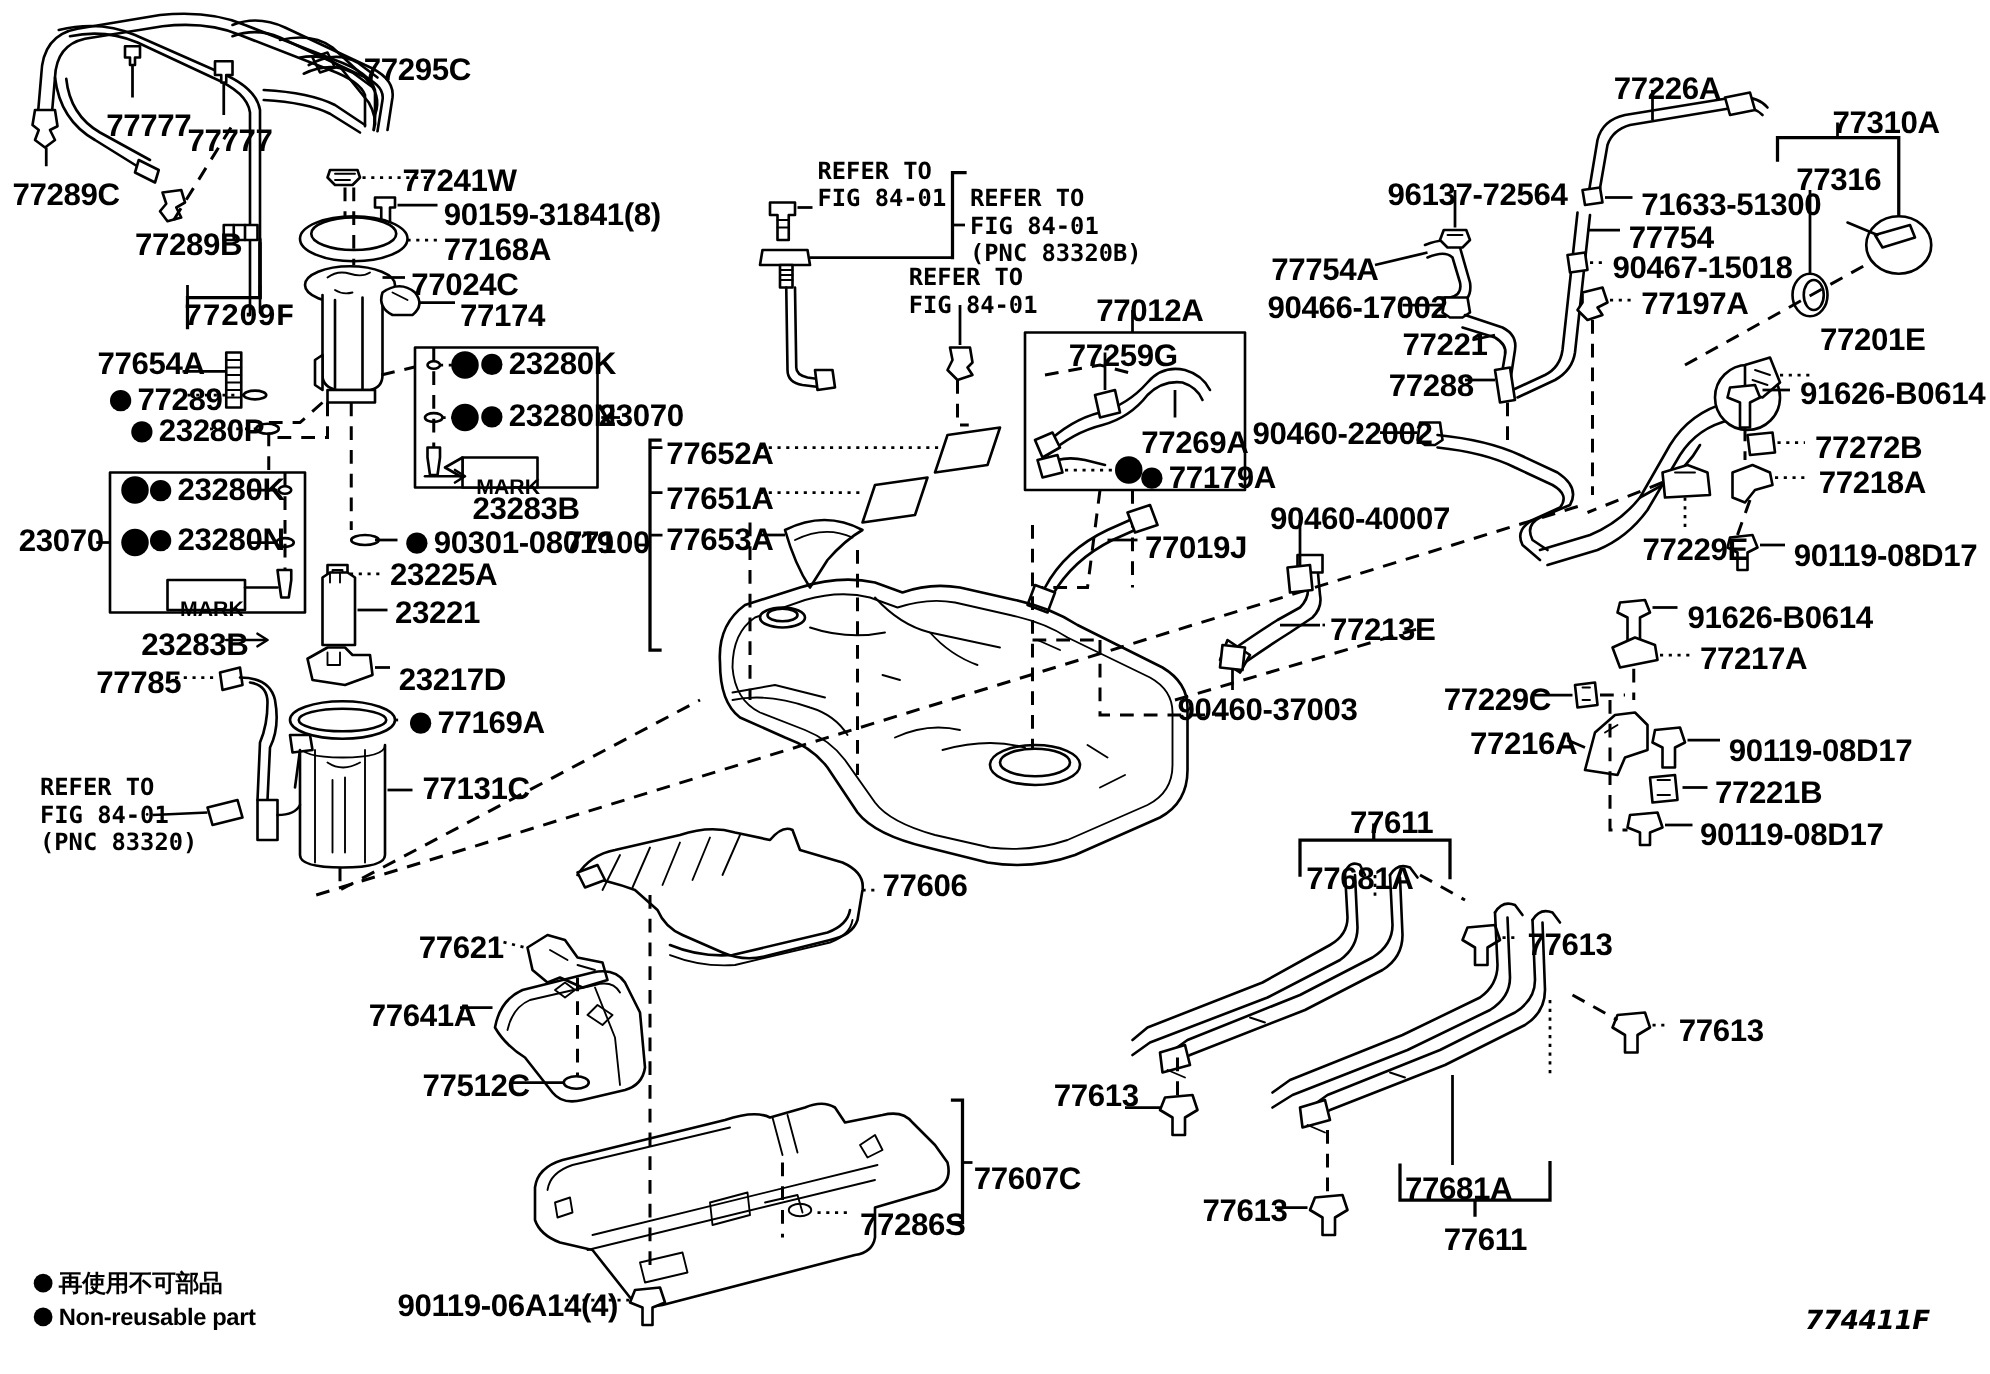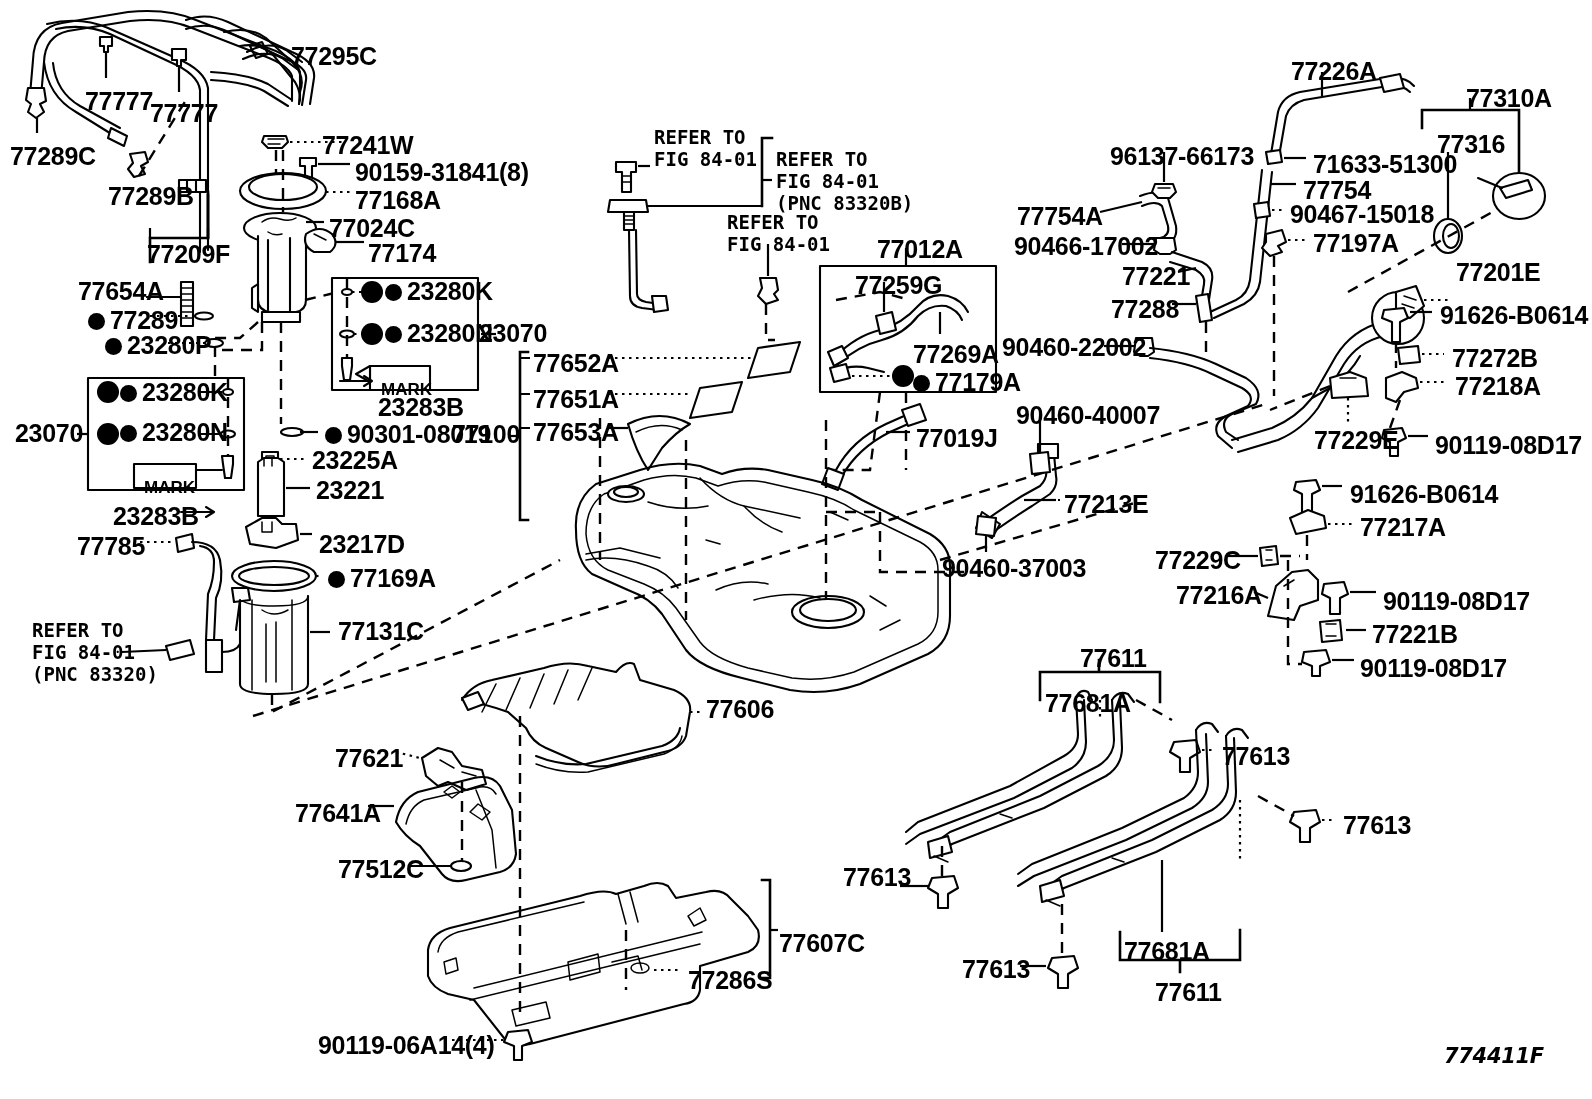--- a/index.html
+++ b/index.html
@@ -575,21 +575,21 @@
     <path class="dsh" d="M1062,904 L1062,956"></path>
   </g>
 </svg>
 
 <div id="labels">
       <div class="lbl p" style="left: 291px; top: 43px;"><span>77295C</span></div>
       <div class="lbl p" style="left: 85px; top: 88px;"><span>77777</span></div>
       <div class="lbl p" style="left: 150px; top: 100px;"><span>77777</span></div>
       <div class="lbl p" style="left: 10px; top: 143px;"><span>77289C</span></div>
       <div class="lbl p" style="left: 108px; top: 183px;"><span>77289B</span></div>
-      <div class="lbl p" style="left: 147px; top: 241px;"><span>77209F</span></div>
+      <div class="lbl p" style="left: 147px; top: 241px; font-family: Liberation Mono, monospace;"><span>77209F</span></div>
       <div class="lbl p" style="left: 322px; top: 132px;"><span>77241W</span></div>
       <div class="lbl p" style="left: 355px; top: 159px;"><span>90159-31841(8)</span></div>
       <div class="lbl p" style="left: 355px; top: 187px;"><span>77168A</span></div>
       <div class="lbl p" style="left: 329px; top: 215px;"><span>77024C</span></div>
       <div class="lbl p" style="left: 368px; top: 240px;"><span>77174</span></div>
       <div class="lbl p" style="left: 78px; top: 278px;"><span>77654A</span></div>
       <div class="lbl p" style="left: 88px; top: 307px;"><span class="dot" style="width: 17px; height: 17px;"></span><span>77289</span></div>
       <div class="lbl p" style="left: 105px; top: 332px;"><span class="dot" style="width: 17px; height: 17px;"></span><span>23280P</span></div>
       <div class="lbl p" style="left: 385px; top: 278px;"><span class="dot" style="width: 17px; height: 17px;"></span><span>23280K</span></div>
       <div class="lbl p" style="left: 385px; top: 320px;"><span class="dot" style="width: 17px; height: 17px;"></span><span>23280N</span></div>
@@ -608,21 +608,21 @@
       <div class="lbl p" style="left: 338px; top: 618px;"><span>77131C</span></div>
       <div class="lbl p" style="left: 452px; top: 421px;"><span>77100</span></div>
       <div class="lbl p" style="left: 533px; top: 350px;"><span>77652A</span></div>
       <div class="lbl p" style="left: 533px; top: 386px;"><span>77651A</span></div>
       <div class="lbl p" style="left: 533px; top: 419px;"><span>77653A</span></div>
       <div class="lbl p" style="left: 877px; top: 236px;"><span>77012A</span></div>
       <div class="lbl p" style="left: 855px; top: 272px;"><span>77259G</span></div>
       <div class="lbl p" style="left: 913px; top: 341px;"><span>77269A</span></div>
       <div class="lbl p" style="left: 913px; top: 369px;"><span class="dot" style="width: 17px; height: 17px;"></span><span>77179A</span></div>
       <div class="lbl p" style="left: 916px; top: 425px;"><span>77019J</span></div>
-      <div class="lbl p" style="left: 1110px; top: 143px;"><span>96137-66173</span></div>
+      <div class="lbl p" style="left: 1110px; top: 143px;"><span>96137-72564</span></div>
       <div class="lbl p" style="left: 1017px; top: 203px;"><span>77754A</span></div>
       <div class="lbl p" style="left: 1014px; top: 233px;"><span>90466-17002</span></div>
       <div class="lbl p" style="left: 1122px; top: 263px;"><span>77221</span></div>
       <div class="lbl p" style="left: 1111px; top: 296px;"><span>77288</span></div>
       <div class="lbl p" style="left: 1002px; top: 334px;"><span>90460-22002</span></div>
       <div class="lbl p" style="left: 1291px; top: 58px;"><span>77226A</span></div>
       <div class="lbl p" style="left: 1313px; top: 151px;"><span>71633-51300</span></div>
       <div class="lbl p" style="left: 1303px; top: 177px;"><span>77754</span></div>
       <div class="lbl p" style="left: 1290px; top: 201px;"><span>90467-15018</span></div>
       <div class="lbl p" style="left: 1313px; top: 230px;"><span>77197A</span></div>
@@ -676,16 +676,24 @@
 <div class="lbl refer" style="left:727px;top:211px;">
   <div>REFER TO</div>
   <div>FIG 84-01</div>
 </div>
 <div class="lbl refer" style="left:32px;top:619px;">
   <div>REFER TO</div>
   <div>FIG 84-01</div>
   <div>(PNC 83320)</div>
 </div>
 
+<div class="lbl legend" style="left:27px;top:1014px;">
+  <div>
+    <span class="dot"></span><span class="jp">再使用不可部品</span>
+  </div>
+  <div>
+    <span class="dot"></span><span>Non-reusable part</span>
+  </div>
+</div>
 
 <div class="lbl figid" style="left:1444px;top:1044px;font-style:italic;">774411F</div>
 
 </div>
 
 </body></html>

